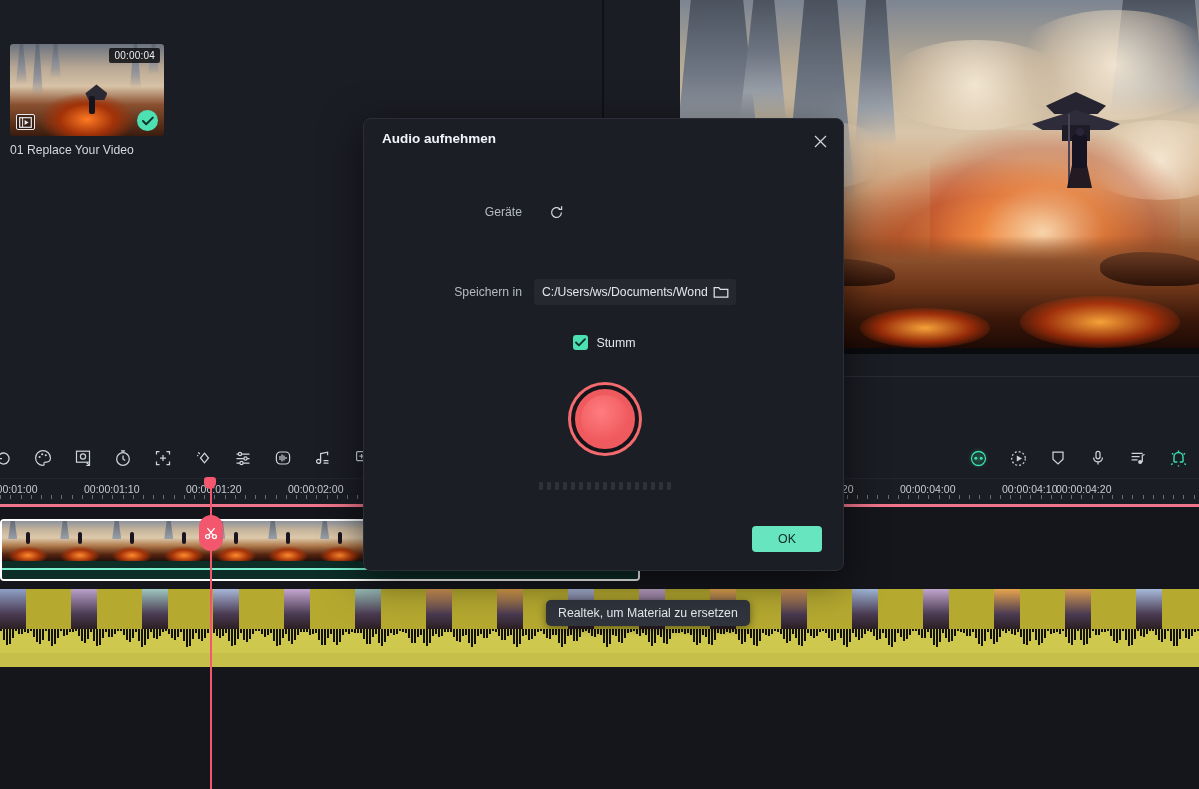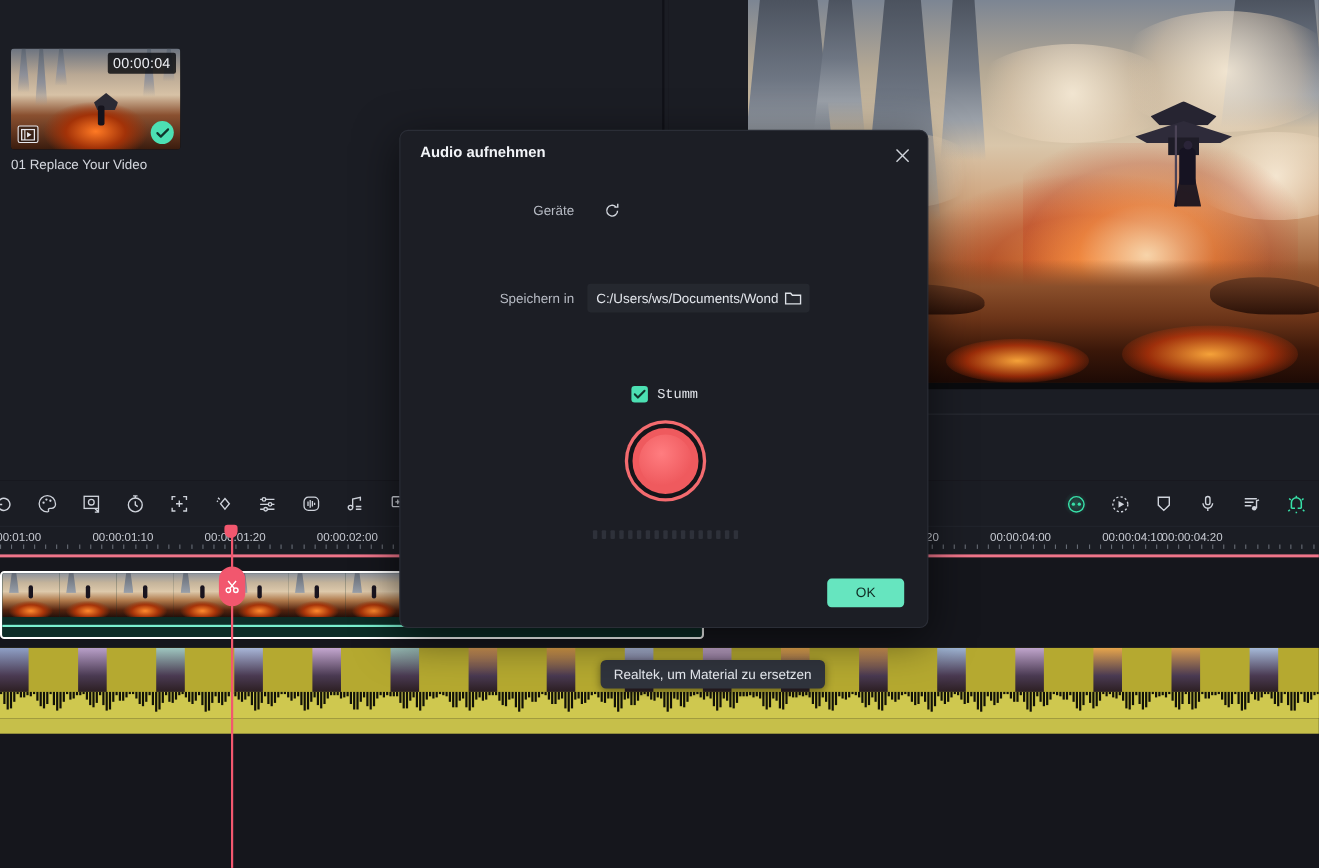--- a/index.html
+++ b/index.html
@@ -71,21 +71,21 @@
   }
   .thumb-badge-tl svg { display:block; }
   .thumb-check {
     position: absolute; right: 6px; bottom: 5px; width: 21px; height: 21px;
     border-radius: 50%; background: #4ce0b3;
     display: flex; align-items: center; justify-content: center;
   }
   .thumb-duration {
     position: absolute; right: 4px; top: 4px;
     background: rgba(10,11,15,.82); color: #eceef3;
-    font-size: 13px; padding: 2px 5px; border-radius: 2px;
+    font-size: 10px; padding: 2px 5px; border-radius: 2px;
     letter-spacing: .2px;
   }
   .media-label {
     margin-top: 7px; color: #d4d7de; font-size: 12.2px;
     white-space: nowrap; overflow: hidden; text-overflow: ellipsis;
   }
 
   
   .preview-panel {
     position: absolute; left: 680px; top: 0; width: 519px; height: 437px;
@@ -266,21 +266,21 @@
     pointer-events:auto;
   }
   .modal-title {
     position:absolute; left:18px; top:12px; color:#f2f4f8; font-size:13.5px; font-weight:bold;
   }
   .modal-close {
     position:absolute; right:12px; top:11px; width:22px; height:22px;
     display:flex; align-items:center; justify-content:center; color:#cfd3da; cursor:pointer;
   }
   .form-row {
-    position:absolute; left:0; width:481px; height:26px; display:flex; align-items:center;
+    position:absolute; left:0; width:481px; height:26px; display:flex; align-items:center;margin-top:21px;
   }
   .form-label {
     width: 170px; text-align:right; padding-right:12px;
     color:#b6bac3; font-size:12.2px;
   }
   .form-field {
     position:relative; width:202px; height:26px; background:#25282f; border-radius:3px;
     display:flex; align-items:center; padding: 0 22px 0 8px;
     color:#e3e6ec; font-size:12.2px; overflow:hidden; white-space:nowrap;
   }
@@ -1193,21 +1193,21 @@
           <span>C:/Users/ws/Documents/Wond</span>
           <span class="folder-btn">
             <svg width="16" height="14" viewBox="0 0 16 14" fill="none" stroke="currentColor" stroke-width="1.25">
               <path d="M1.2 12.2V2.6h4.6l1.5 1.8h7.5v7.8z"></path>
             </svg>
           </span>
         </div>
       </div>
 
 
-      <div class="mute-row" style="top:232px;font-family:Liberation Mono, monospace;">
+      <div class="mute-row" style="top:216px;">
         <span class="chk">
           <svg width="11" height="9" viewBox="0 0 11 9">
               <polyline points="1,4.5 3.9,7.4 10,1.2" fill="none" stroke="#10352c" stroke-width="1.9" stroke-linecap="round" stroke-linejoin="round"></polyline>
             </svg>
         </span>
         <span class="mute-label">Stumm</span>
       </div>
 
       <div class="rec-btn-wrap" style="top:266px;">
         <div class="rec-btn"></div>

